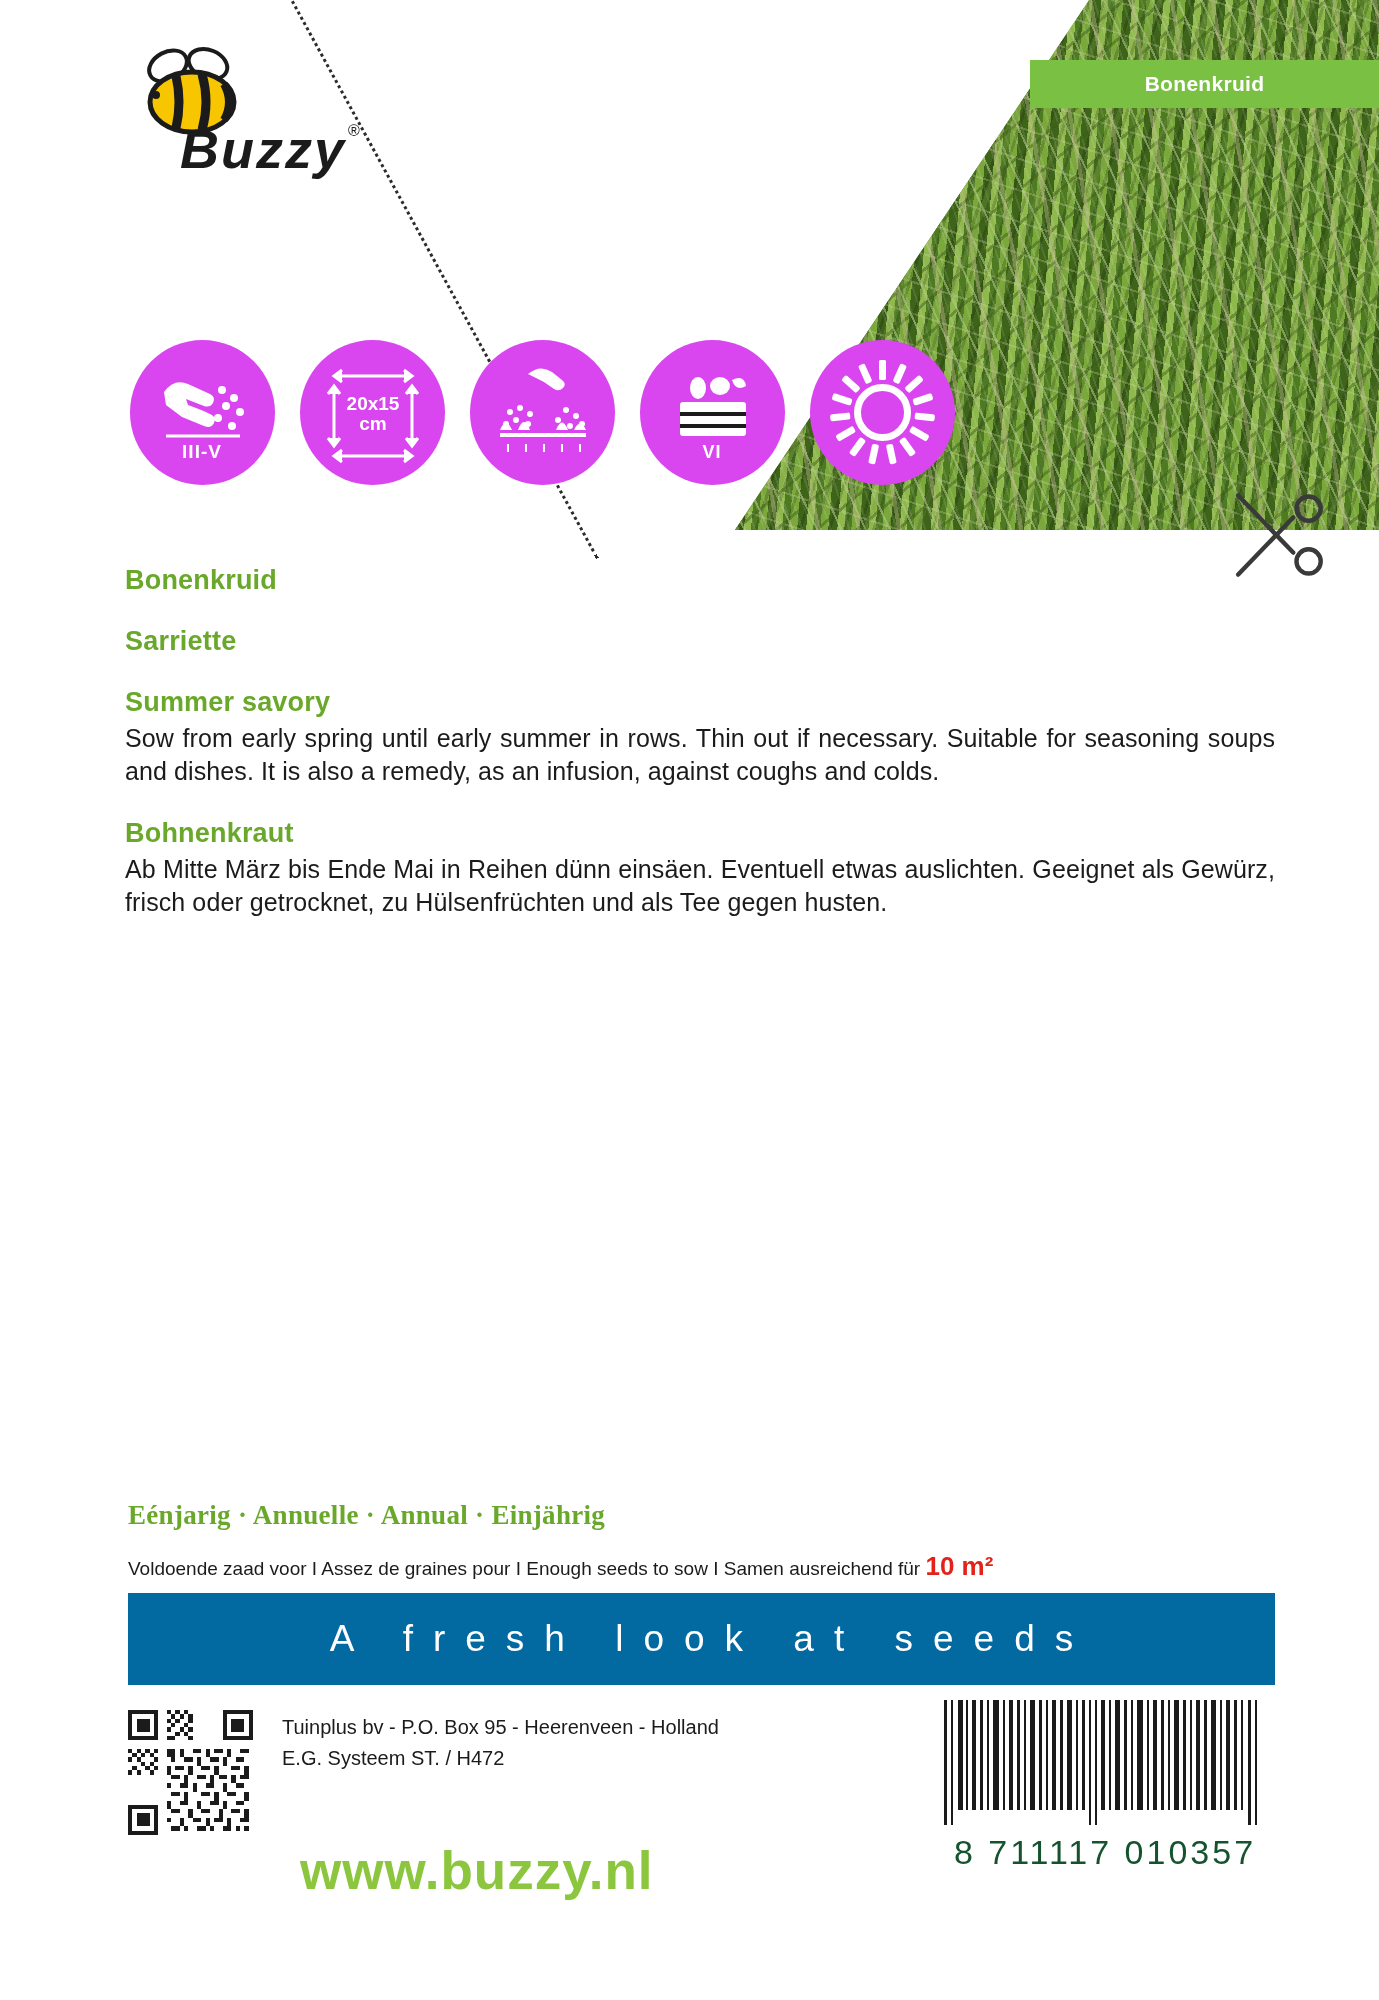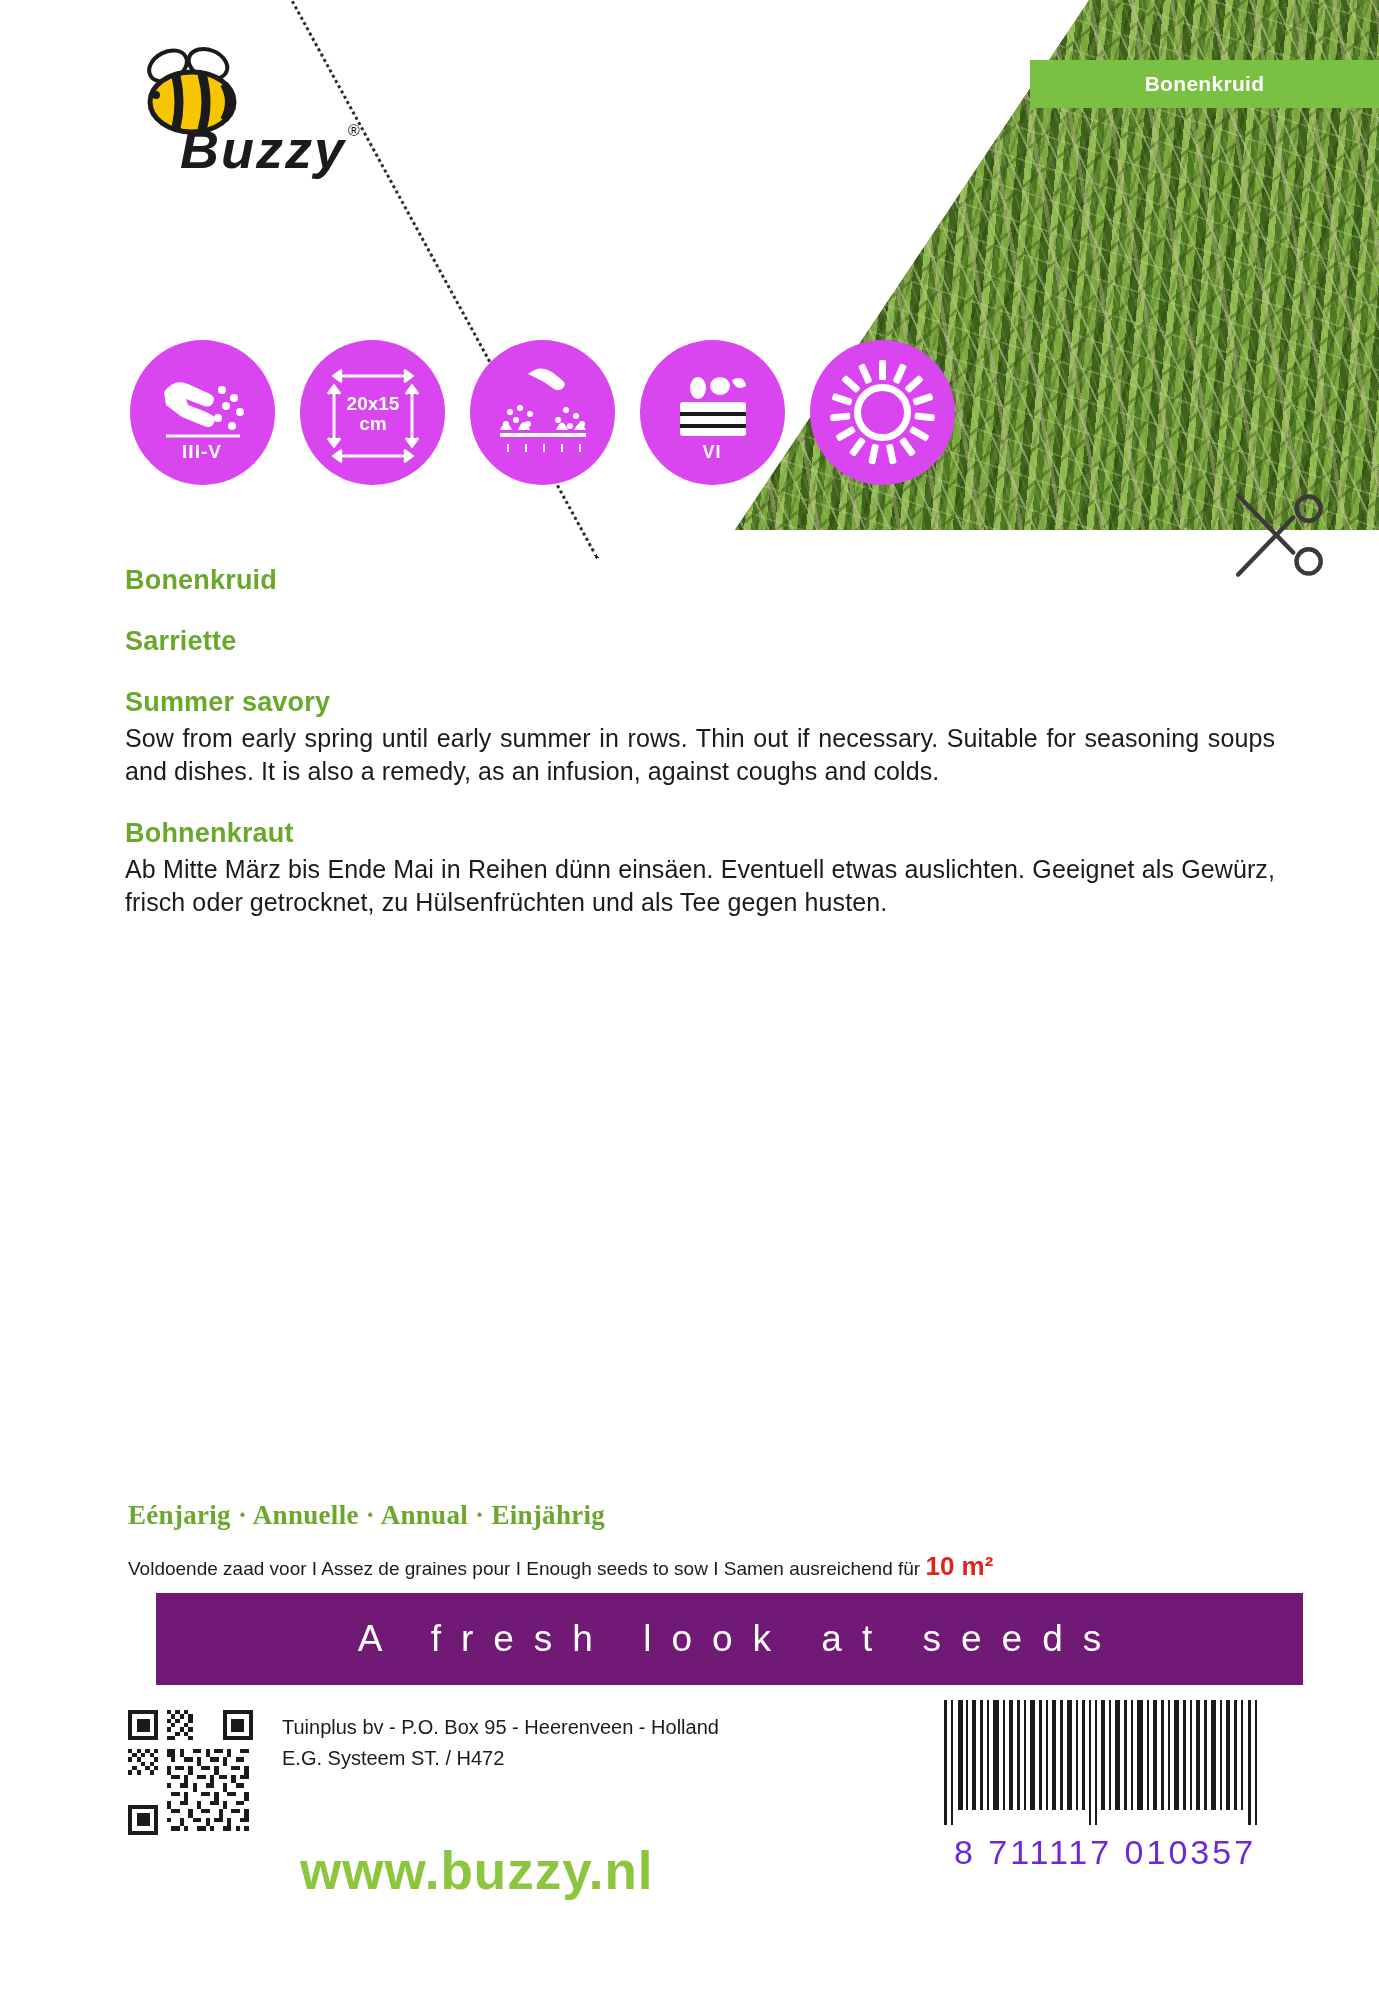--- a/index.html
+++ b/index.html
@@ -167,25 +167,24 @@
     color: #e2231a;
     font-weight: bold;
     font-size: 26px;
   }
   .strip {
     position: absolute;
     top: 1593px;
     left: 128px;
     width: 1147px;
     height: 92px;
-    background: #701a75;
+    background: #0369a1;
     display: flex;
     align-items: center;
     justify-content: center;
-    margin-left: 28px;
   }
   .strip span {
     color: #ffffff;
     font-size: 37px;
     letter-spacing: 20px;
     padding-left: 20px;
   }
 
   .qr {
     position: absolute;
@@ -218,21 +217,21 @@
     width: 330px;
   }
   .barcode {
     height: 125px;
     width: 330px;
   }
   .barcode-num {
     margin-top: 4px;
     font-size: 34px;
     letter-spacing: 3px;
-    color: #6d28d9;
+    color: #14532d;
     text-align: center;
     font-family: "Liberation Sans", sans-serif;
   }
 </style>
 </head>
 <body>
 
 <div class="photo-wrap">
   <div class="photo-clip">
     <div class="photo-bg"></div>

